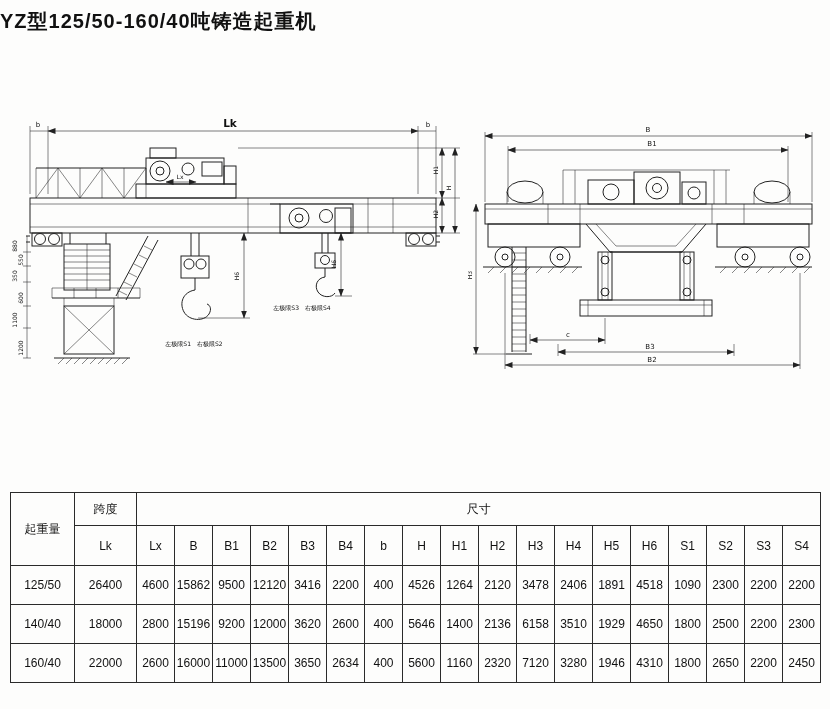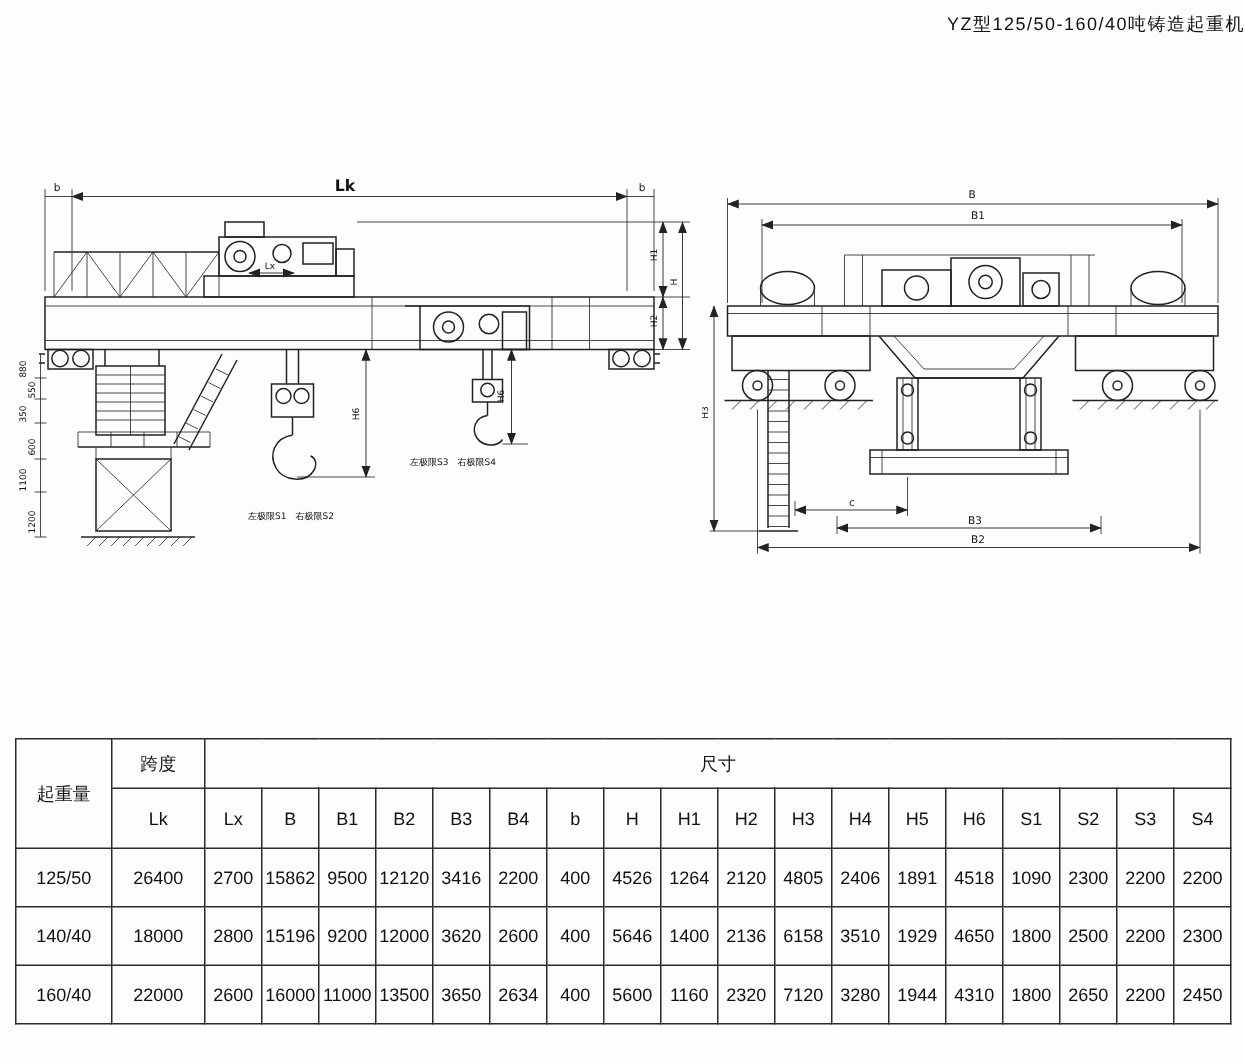--- a/index.html
+++ b/index.html
@@ -1,19 +1,19 @@
 <!DOCTYPE html>
 <html><head>
 <meta charset="utf-8">
 <style>
   *{margin:0;padding:0;box-sizing:border-box}
   html,body{width:830px;height:709px}
   body{background:#fdfdfc;font-family:"Liberation Sans",sans-serif;color:#111;position:relative;overflow:hidden}
   .page{position:absolute;inset:0;background:#fdfdfc}
-  .title{position:absolute;top:8px;left:0;width:100%;text-align:right;font-size:12px;font-weight:normal;letter-spacing:1px}
+  .title{position:absolute;top:8px;left:0;width:100%;text-align:left;font-size:20px;font-weight:bold;letter-spacing:1px}
   svg{position:absolute}
   svg text{font-family:"DejaVu Sans",sans-serif;fill:#111}
   .s{stroke:#222;stroke-width:1;fill:none}
   .t{stroke:#222;stroke-width:.55;fill:none}
   .dm{stroke:#222;stroke-width:.6;fill:none}
   .tx{font-size:7px}
   .tx6{font-size:6px}
   .txb{font-size:10.5px;font-weight:bold}
   .spec-table{position:absolute;left:10px;top:492px;width:810px;border-collapse:collapse;table-layout:fixed;text-align:center;border:1.5px solid #2a2a2a}
   .spec-table th,.spec-table td{border:1px solid #2a2a2a;font-weight:normal;font-size:12px;padding:0;overflow:hidden;text-align:center;vertical-align:middle}
@@ -319,31 +319,31 @@
         <th>S1</th>
         <th>S2</th>
         <th>S3</th>
         <th>S4</th>
       </tr>
     </thead>
     <tbody>
       <tr class="dr">
         <td>125/50</td>
         <td>26400</td>
-        <td>2700</td>
+        <td>4600</td>
         <td>15862</td>
         <td>9500</td>
         <td>12120</td>
         <td>3416</td>
         <td>2200</td>
         <td>400</td>
         <td>4526</td>
         <td>1264</td>
         <td>2120</td>
-        <td>4805</td>
+        <td>3478</td>
         <td>2406</td>
         <td>1891</td>
         <td>4518</td>
         <td>1090</td>
         <td>2300</td>
         <td>2200</td>
         <td>2200</td>
       </tr>
       <tr class="dr">
         <td>140/40</td>
@@ -375,21 +375,21 @@
         <td>11000</td>
         <td>13500</td>
         <td>3650</td>
         <td>2634</td>
         <td>400</td>
         <td>5600</td>
         <td>1160</td>
         <td>2320</td>
         <td>7120</td>
         <td>3280</td>
-        <td>1944</td>
+        <td>1946</td>
         <td>4310</td>
         <td>1800</td>
         <td>2650</td>
         <td>2200</td>
         <td>2450</td>
       </tr>
     </tbody>
   </table>
 
 </div>

